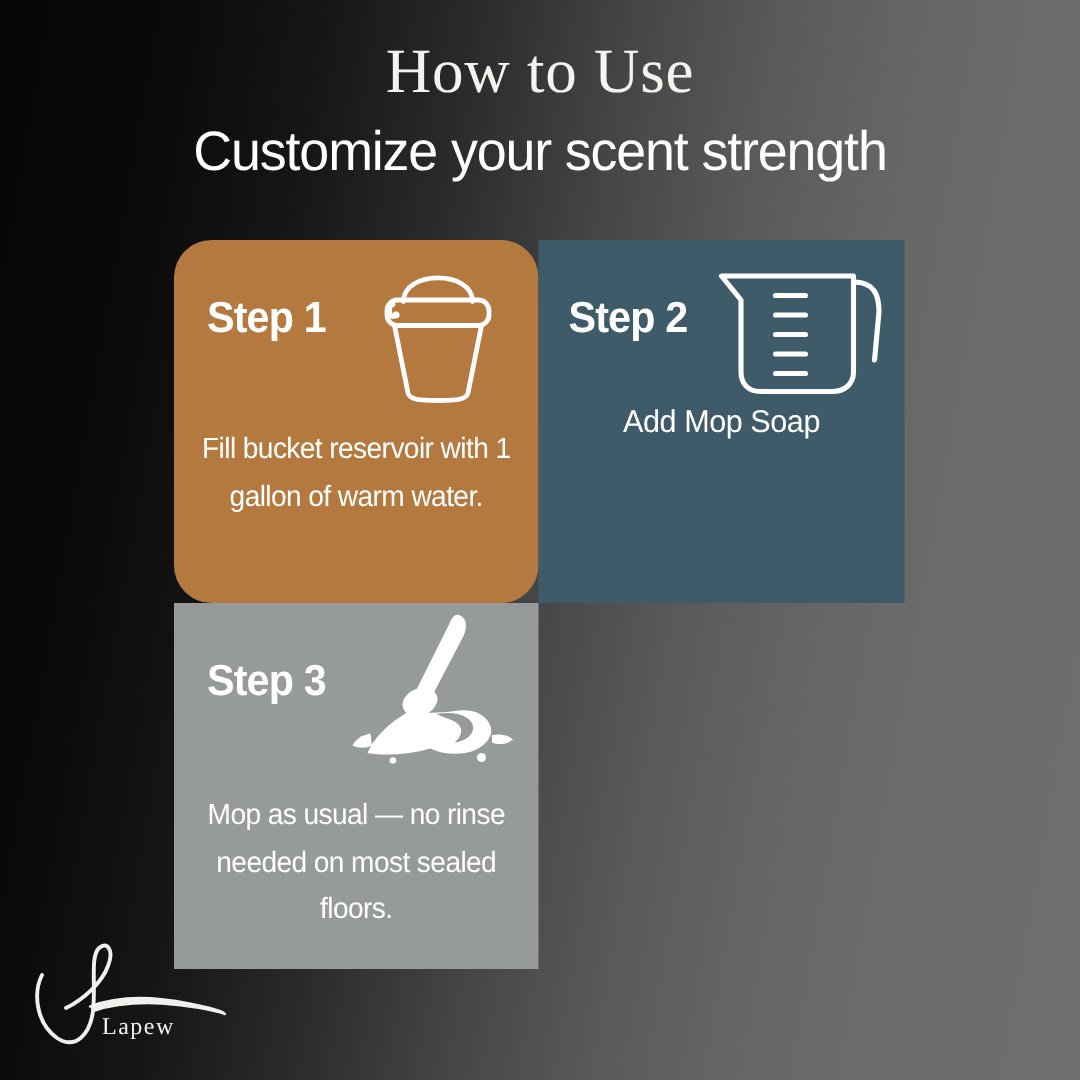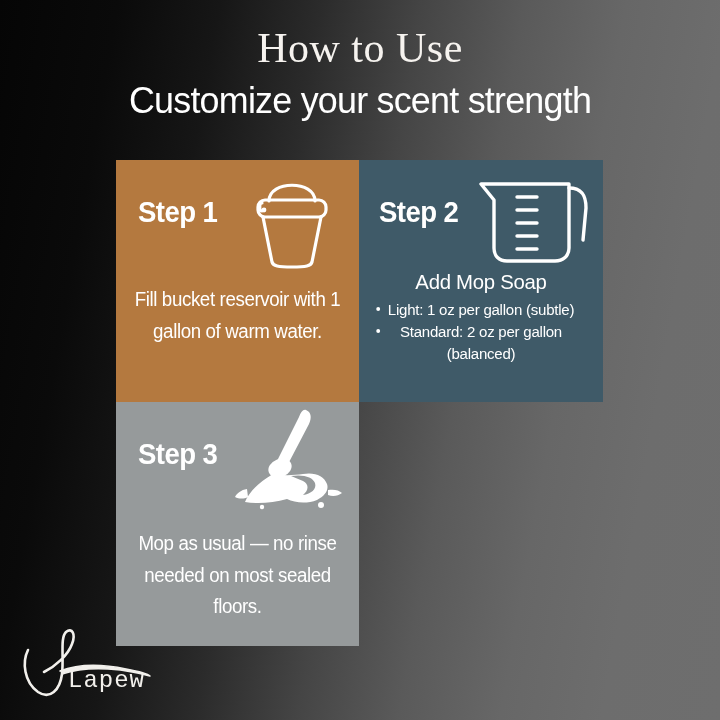--- a/index.html
+++ b/index.html
@@ -60,21 +60,21 @@
     height: 486px;
     display: grid;
     grid-template-columns: 243px 244px;
     grid-template-rows: 242px 244px;
   }
   .cell {
     position: relative;
     overflow: hidden;
     box-sizing: border-box;
   }
-  .cell.step1 { background: #b4793f; }
+  .cell.step1 { background: #b4793f; border-radius: 25px; }
   .cell.step2 { background: #3f5a68; }
   .cell.step3 { background: #969a9b; text-decoration: underline; }
   .cell.step4 { background: #448b28; }
 
   .step-label {
     position: absolute;
     left: 22px;
     top: 36px;
     font-size: 29px;
     font-weight: 700;
@@ -157,22 +157,22 @@
     position: absolute;
     left: 16px;
     bottom: 14px;
     width: 180px;
     height: 82px;
   }
   .logo-text {
     position: absolute;
     left: 52px;
     bottom: 12px;
-    font-family: Liberation Mono, monospace;
-    font-size: 24px;
+    font-family: Liberation Serif, serif;
+    font-size: 16px;
     color: #f2f0ec;
     letter-spacing: 1px;
   }
 </style>
 </head>
 <body>
 
 <div id="canvas">
 
   <div class="header">
@@ -204,30 +204,20 @@
           <path d="M96 18 C110 18, 113 27, 113 38 L110 70"></path>
           <line x1="44" y1="27" x2="64" y2="27"></line>
           <line x1="44" y1="40" x2="64" y2="40"></line>
           <line x1="44" y1="53" x2="64" y2="53"></line>
           <line x1="44" y1="66" x2="64" y2="66"></line>
           <line x1="44" y1="79" x2="64" y2="79"></line>
         </svg>
       </div>
       <div class="bullet-block">
         <div class="soap-head">Add Mop Soap</div>
-        <ul class="bullets">
-          <li>
-            <span class="dot"></span>
-            <span>Light: 1 oz per gallon (subtle)</span>
-          </li>
-          <li>
-            <span class="dot"></span>
-            <span>Standard: 2 oz per gallon (balanced)</span>
-          </li>
-        </ul>
       </div>
     </div>
 
     <div class="cell step3">
       <div class="step-label">Step 3</div>
       <div class="icon-wrap">
         <svg viewBox="0 0 124 108" width="124" height="108" fill="#ffffff" stroke="none">
           <path d="M77 6 C82 8, 83 13, 80 20 L58 62 L48 57 L70 13 C72 8, 74 5, 77 6 Z"></path>
           <ellipse cx="51" cy="64" rx="12" ry="9" transform="rotate(-22 51 64)"></ellipse>
           <path d="M44 70 C30 78, 20 88, 16 98 C28 100, 44 99, 58 95

